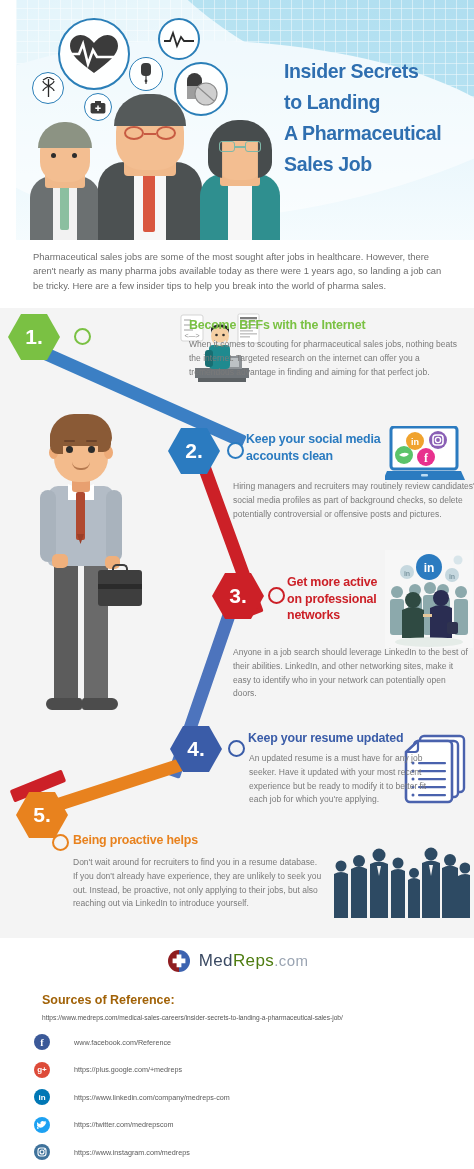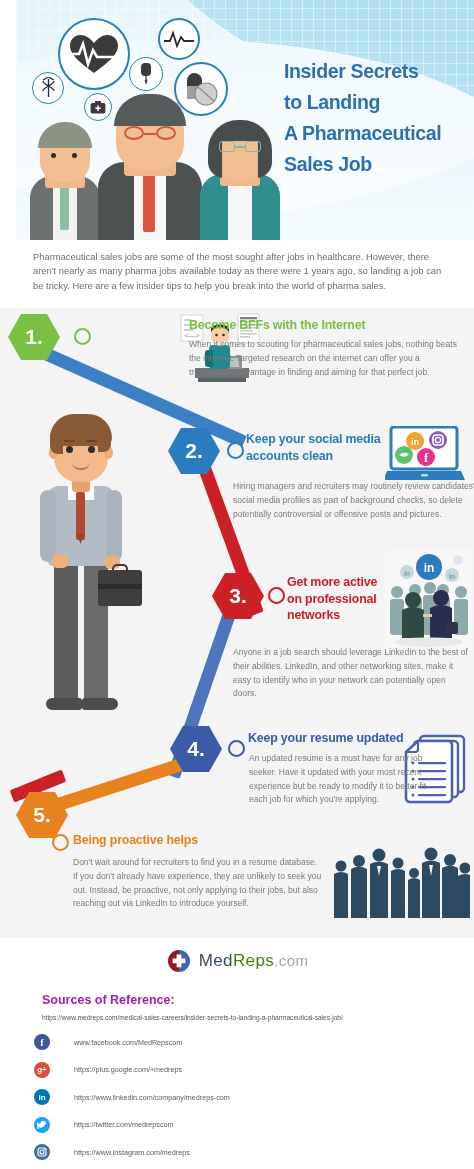--- a/index.html
+++ b/index.html
@@ -154,21 +154,21 @@
     position: absolute; left: 0; top: 10px; width: 474px;
     display: flex; align-items: center; justify-content: center; gap: 7px;
   }
   .logo-mark { width: 26px; height: 26px; position: relative; }
   .logo-text { font-size: 17px; letter-spacing: .4px; color: #3b4a63; }
   .logo-text .r { color: #4d7c0f; }
   .logo-text .dot { color: #9aa4b2; font-size: 15px; }
 
   .sources-title {
     position: absolute; left: 42px; top: 55px;
-    font-size: 12.5px; color: #a21caf; font-weight: bold; text-align: right;
+    font-size: 12.5px; color: #a16207; font-weight: bold; text-align: right;
   }
   .source-url {
     position: absolute; left: 42px; top: 76px;
     font-size: 6.6px; color: #555;
   }
 
   .slist { position: absolute; left: 34px; top: 93px; width: 400px; }
   .srow { display: flex; align-items: center; height: 22px; margin-bottom: 5.5px; }
   .sicon {
     width: 16px; height: 16px; border-radius: 50%;
@@ -508,21 +508,21 @@
       <span>Med</span><span class="r">Reps</span><span class="dot">.com</span>
     </span>
   </div>
 
   <div class="sources-title">Sources of Reference:</div>
   <div class="source-url">https://www.medreps.com/medical-sales-careers/insider-secrets-to-landing-a-pharmaceutical-sales-job/</div>
 
   <div class="slist">
     <div class="srow">
       <span class="sicon" style="background:#3b5998;font-family:'Liberation Serif',serif;">f</span>
-      <span class="surl">www.facebook.com/MedRepscom</span>
+      <span class="surl">www.facebook.com/Reference</span>
     </div>
     <div class="srow">
       <span class="sicon" style="background:#dd4b39;font-size:8px;">g+</span>
       <span class="surl">https://plus.google.com/+medreps</span>
     </div>
     <div class="srow">
       <span class="sicon" style="background:#0077b5;font-size:8px;">in</span>
       <span class="surl">https://www.linkedin.com/company/medreps-com</span>
     </div>
     <div class="srow">

